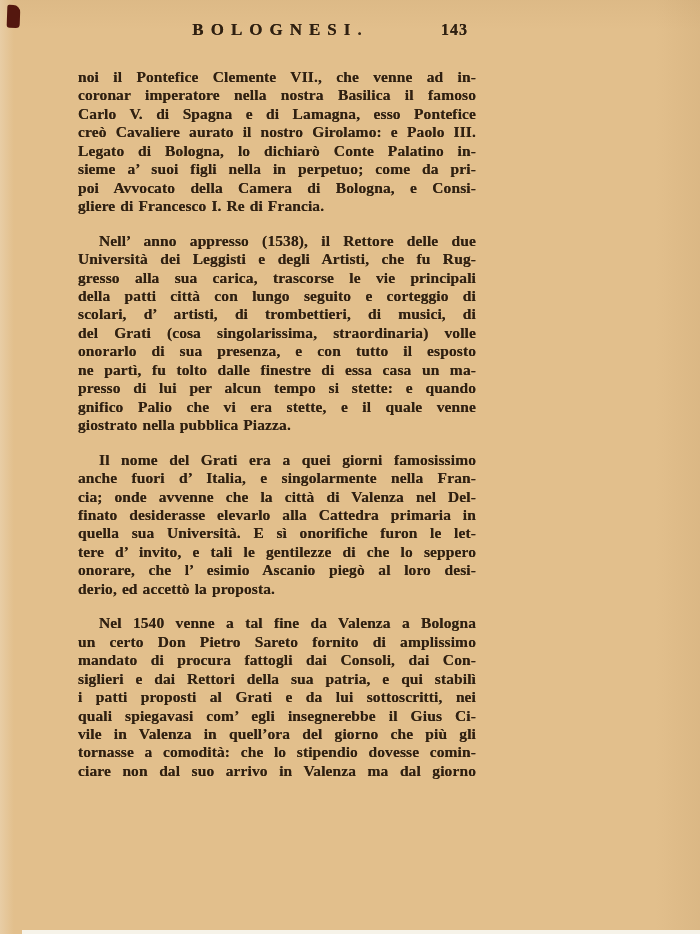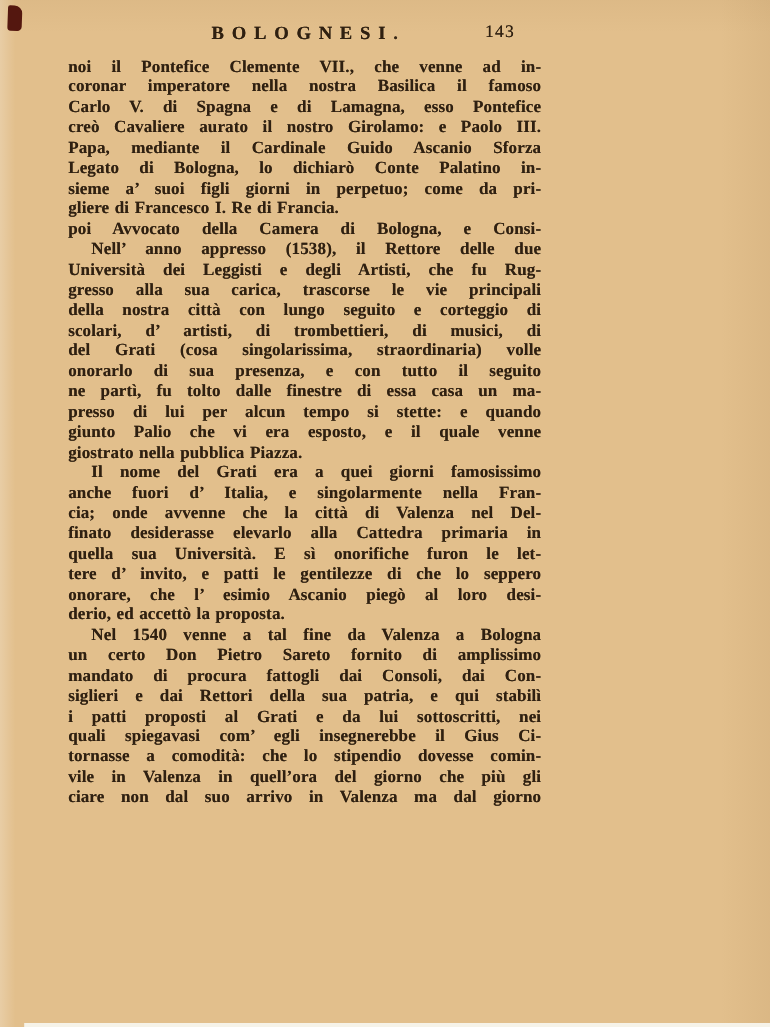--- a/index.html
+++ b/index.html
@@ -31,32 +31,32 @@
     position:absolute;left:0;right:0;text-align:center;
     font-size:17px;font-weight:bold;letter-spacing:7px;
     text-shadow:0 0 .5px rgba(47,32,17,.8);
     white-space:nowrap;
   }
   .head-dot{
     letter-spacing:0;color:rgba(47,32,17,.75);font-weight:bold;
   }
   .head-folio{
     position:absolute;right:24px;top:1px;
-    font-size:16px;font-weight:normal;letter-spacing:1px;
+    font-size:16px;font-weight:bold;letter-spacing:1px;
     text-shadow:0 0 .5px rgba(47,32,17,.8);
     text-align:right;
   }
   .body-text{
     position:absolute;top:52px;left:62px;width:430px;
     font-size:15.5px;font-weight:bold;
     line-height:18.45px;
     letter-spacing:.1px;word-spacing:1px;
     text-shadow:0 0 .45px rgba(47,32,17,.65);
   }
-  .para{margin:0;}
+  .para{margin:16px;}
   .line{white-space:normal;text-align:justify;text-align-last:left;}
   .line.just{text-align-last:justify;}
   .line.indent{text-indent:21px;}
   .it{}
 </style>
 </head>
 <body>
 
 <div class="page">
   <div class="corner-mark"></div>
@@ -65,56 +65,55 @@
     <div class="head-title"><span>BOLOGNESI</span><span class="head-dot">.</span></div>
     <div class="head-folio">143</div>
   </div>
 
   <div class="body-text">
       <div class="para">
         <div class="line just"><span>noi il Pontefice Clemente VII., che venne ad in-</span></div>
         <div class="line just"><span>coronar imperatore nella nostra Basilica il famoso</span></div>
         <div class="line just"><span>Carlo V. di Spagna e di Lamagna, esso Pontefice</span></div>
         <div class="line just"><span>creò Cavaliere aurato il nostro </span><span class="it">Girolamo:</span><span> e Paolo III.</span></div>
-        <div class="line just"><span>Papa, mediante il Cardinale Guido Ascanio Sforza</span></div>
         <div class="line just"><span>Legato di Bologna, lo dichiarò Conte Palatino in-</span></div>
-        <div class="line just"><span>sieme a’ suoi figli giorni in perpetuo; come da pri-</span></div>
+        <div class="line just"><span>sieme a’ suoi figli nella in perpetuo; come da pri-</span></div>
+        <div class="line just"><span>poi Avvocato della Camera di Bologna, e Consi-</span></div>
         <div class="line"><span>gliere di Francesco I. Re di Francia.</span></div>
-        <div class="line just"><span>poi Avvocato della Camera di Bologna, e Consi-</span></div>
       </div>
       <div class="para">
         <div class="line just indent"><span>Nell’ anno appresso (1538), il Rettore delle due</span></div>
         <div class="line just"><span>Università dei Leggisti e degli Artisti, che fu Rug-</span></div>
         <div class="line just"><span>gresso alla sua carica, trascorse le vie principali</span></div>
-        <div class="line just"><span>della nostra città con lungo seguito e corteggio di</span></div>
+        <div class="line just"><span>della patti città con lungo seguito e corteggio di</span></div>
         <div class="line just"><span>scolari, d’ artisti, di trombettieri, di musici, di</span></div>
         <div class="line just"><span>del </span><span class="it">Grati</span><span> (cosa singolarissima, straordinaria) volle</span></div>
-        <div class="line just"><span>onorarlo di sua presenza, e con tutto il seguito</span></div>
+        <div class="line just"><span>onorarlo di sua presenza, e con tutto il esposto</span></div>
         <div class="line just"><span>ne partì, fu tolto dalle finestre di essa casa un ma-</span></div>
         <div class="line just"><span>presso di lui per alcun tempo si stette: e quando</span></div>
-        <div class="line just"><span>giunto Palio che vi era esposto, e il quale venne</span></div>
+        <div class="line just"><span>gnifico Palio che vi era stette, e il quale venne</span></div>
         <div class="line"><span>giostrato nella pubblica Piazza.</span></div>
       </div>
       <div class="para">
         <div class="line just indent"><span>Il nome del </span><span class="it">Grati</span><span> era a quei giorni famosissimo</span></div>
         <div class="line just"><span>anche fuori d’ Italia, e singolarmente nella Fran-</span></div>
         <div class="line just"><span>cia; onde avvenne che la città di Valenza nel Del-</span></div>
         <div class="line just"><span>finato desiderasse elevarlo alla Cattedra primaria in</span></div>
         <div class="line just"><span>quella sua Università. E sì onorifiche furon le let-</span></div>
-        <div class="line just"><span>tere d’ invito, e patti le gentilezze di che lo seppero</span></div>
+        <div class="line just"><span>tere d’ invito, e tali le gentilezze di che lo seppero</span></div>
         <div class="line just"><span>onorare, che l’ esimio Ascanio piegò al loro desi-</span></div>
         <div class="line"><span>derio, ed accettò la proposta.</span></div>
       </div>
       <div class="para">
         <div class="line just indent"><span>Nel 1540 venne a tal fine da Valenza a Bologna</span></div>
         <div class="line just"><span>un certo Don Pietro Sareto fornito di amplissimo</span></div>
         <div class="line just"><span>mandato di procura fattogli dai Consoli, dai Con-</span></div>
         <div class="line just"><span>siglieri e dai Rettori della sua patria, e qui stabilì</span></div>
         <div class="line just"><span>i patti proposti al </span><span class="it">Grati</span><span> e da lui sottoscritti, nei</span></div>
         <div class="line just"><span>quali spiegavasi com’ egli insegnerebbe il Gius Ci-</span></div>
+        <div class="line just"><span>vile in Valenza in quell’ora del giorno che più gli</span></div>
         <div class="line just"><span>tornasse a comodità: che lo stipendio dovesse comin-</span></div>
-        <div class="line just"><span>vile in Valenza in quell’ora del giorno che più gli</span></div>
         <div class="line just"><span>ciare non dal suo arrivo in Valenza ma dal giorno</span></div>
       </div>
     </div>
 
   <div class="bottom-strip"></div>
 </div>
 
 </body></html>

